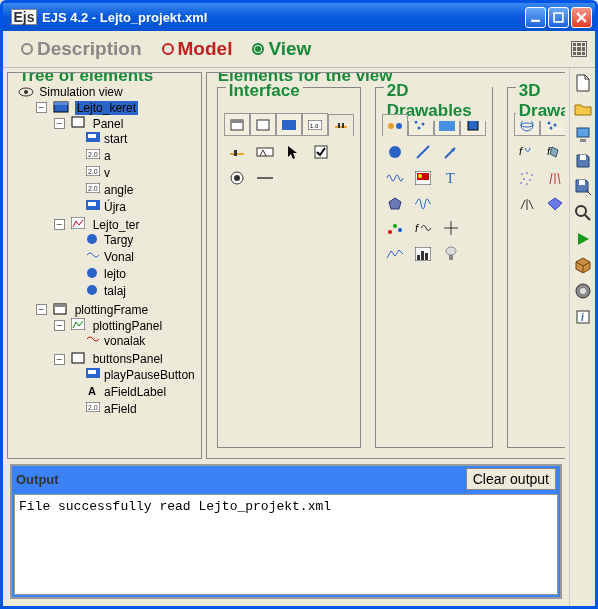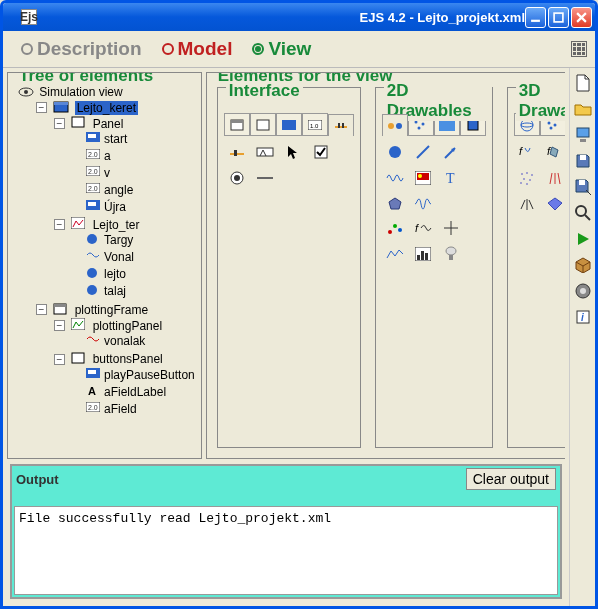--- a/index.html
+++ b/index.html
@@ -1,20 +1,20 @@
 <!DOCTYPE html>
 <html><head>
 <meta charset="utf-8">
 <style>
 * { box-sizing: border-box; margin: 0; padding: 0; }
 body { font-family: Arial, sans-serif; font-size: 12px; background: #e8e5d8; width: 598px; height: 609px; overflow: hidden; }
 .window { width: 598px; height: 609px; border: 3px solid #0055e5; border-radius: 6px 6px 0 0; overflow: hidden; display: flex; flex-direction: column; }
 .titlebar { height: 28px; background: linear-gradient(to bottom, #3a87f0 0%, #0558db 50%, #0353d1 100%); display: flex; align-items: center; color: white; font-weight: bold; font-size: 13px; padding: 0 3px; }
-.titlebar-icon { width: 16px; height: 16px; background: #fff; margin: 0 15px; border: 1px solid #888; display: inline-flex; align-items: center; justify-content: center; font-size: 12px; color: #333; }
-.titlebar-title { flex: 1; text-align: right; }
+.titlebar-icon { width: 26px; height: 16px; background: #fff; margin: 0 5px; border: 1px solid #888; display: inline-flex; align-items: center; justify-content: center; font-size: 14px; color: #333; }
+.titlebar-title { flex: 1; text-align: left; }
 .titlebar-btns { display: flex; gap: 2px; }
 .tbtn { width: 21px; height: 21px; border-radius: 3px; border: 1px solid #fff; display: flex; align-items: center; justify-content: center; font-weight: bold; font-size: 12px; color: white; background: linear-gradient(to bottom, #6baaf7, #1a62db); }
 .tbtn.close { background: linear-gradient(to bottom, #f8968a, #e23a24); }
 .tbtn svg { width: 11px; height: 11px; }
 .content { flex: 1; display: flex; flex-direction: column; background: #edead9; }
 .tabs-row { display: flex; align-items: center; padding: 4px 8px; border-bottom: 1px solid #bbb; }
 .tab { display: flex; align-items: center; gap: 4px; padding: 3px 10px; font-size: 19px; font-weight: bold; cursor: pointer; }
 .tab.desc { color: #888; }
 .tab.model { color: #c02020; }
 .tab.view { color: #188a3a; }
@@ -32,21 +32,21 @@
 .right-panel { flex: 1; display: flex; flex-direction: row; gap: 6px; overflow: auto; }
 .section { border: 1px solid #888; position: relative; padding: 25px 6px 6px; margin: 4px; background: #edead9; }
 .section .legend { color: #188a3a; }
 .tool-row { display: flex; gap: 2px; flex-wrap: wrap; }
 .tool-tabs { display: flex; border-bottom: 1px solid #999; margin-bottom: 4px; }
 .tool-tab { border: 1px solid #999; border-bottom: none; padding: 2px 4px; background: #f2efdf; display: flex; align-items: center; justify-content: center; width: 26px; height: 22px; }
 .tool-tab.active { background: #edead9; position: relative; top: 1px; }
 .tool-btn { width: 26px; height: 24px; display: flex; align-items: center; justify-content: center; }
 .side-toolbar { width: 26px; background: #edead9; display: flex; flex-direction: column; align-items: center; padding: 6px 2px; gap: 8px; border-left: 1px solid #ccc; }
 .side-btn { width: 18px; height: 18px; display: flex; align-items: center; justify-content: center; }
-.output-panel { height: 135px; display: flex; flex-direction: column; border: 2px solid #999; margin: 3px; background: #5eead4; gap: 12px; }
+.output-panel { height: 135px; display: flex; flex-direction: column; border: 2px solid #999; margin: 3px; background: #3b82f6; }
 .output-head { display: flex; align-items: center; padding: 2px 4px; }
 .output-title { font-weight: bold; color: #333; font-size: 13px; }
 .clear-btn { margin-left: auto; border: 1px solid #888; background: #eceadb; padding: 2px 6px; font-size: 14px; cursor: pointer; }
 .output-text { flex: 1; background: white; border: 1px solid #999; margin: 2px; padding: 4px; font-family: "Courier New", monospace; font-size: 13px; white-space: pre; overflow: auto; }
 .tree { list-style: none; padding-left: 4px; }
 .tree ul { list-style: none; padding-left: 18px; }
 .tree li { position: relative; padding: 1px 0; white-space: nowrap; }
 .tree .toggle { display: inline-block; width: 11px; height: 11px; border: 1px solid #888; text-align: center; line-height: 9px; font-size: 10px; color: #333; margin-right: 3px; background: white; vertical-align: middle; }
 .tree .spacer { display: inline-block; width: 14px; }
 .tree .node-icon { display: inline-block; width: 16px; height: 14px; vertical-align: middle; margin-right: 2px; }

